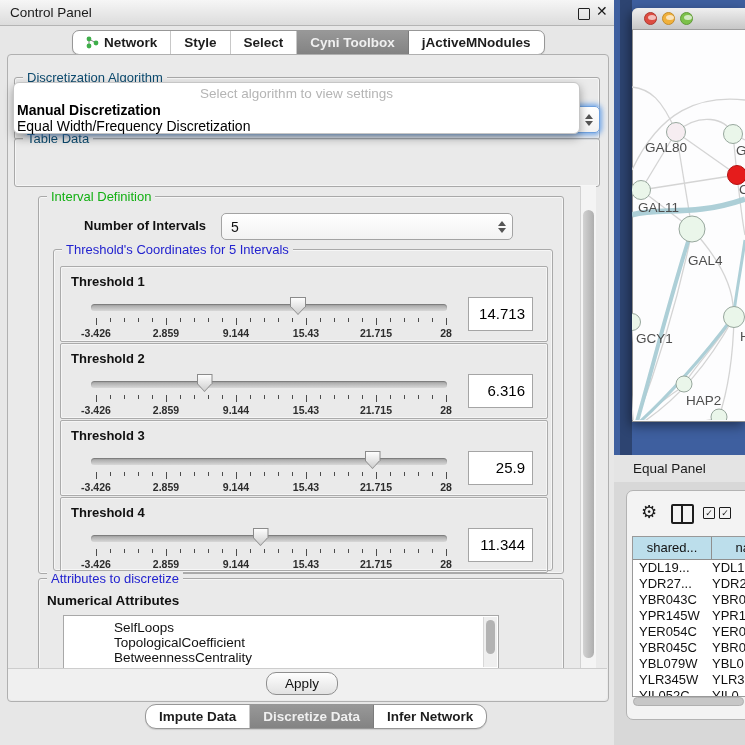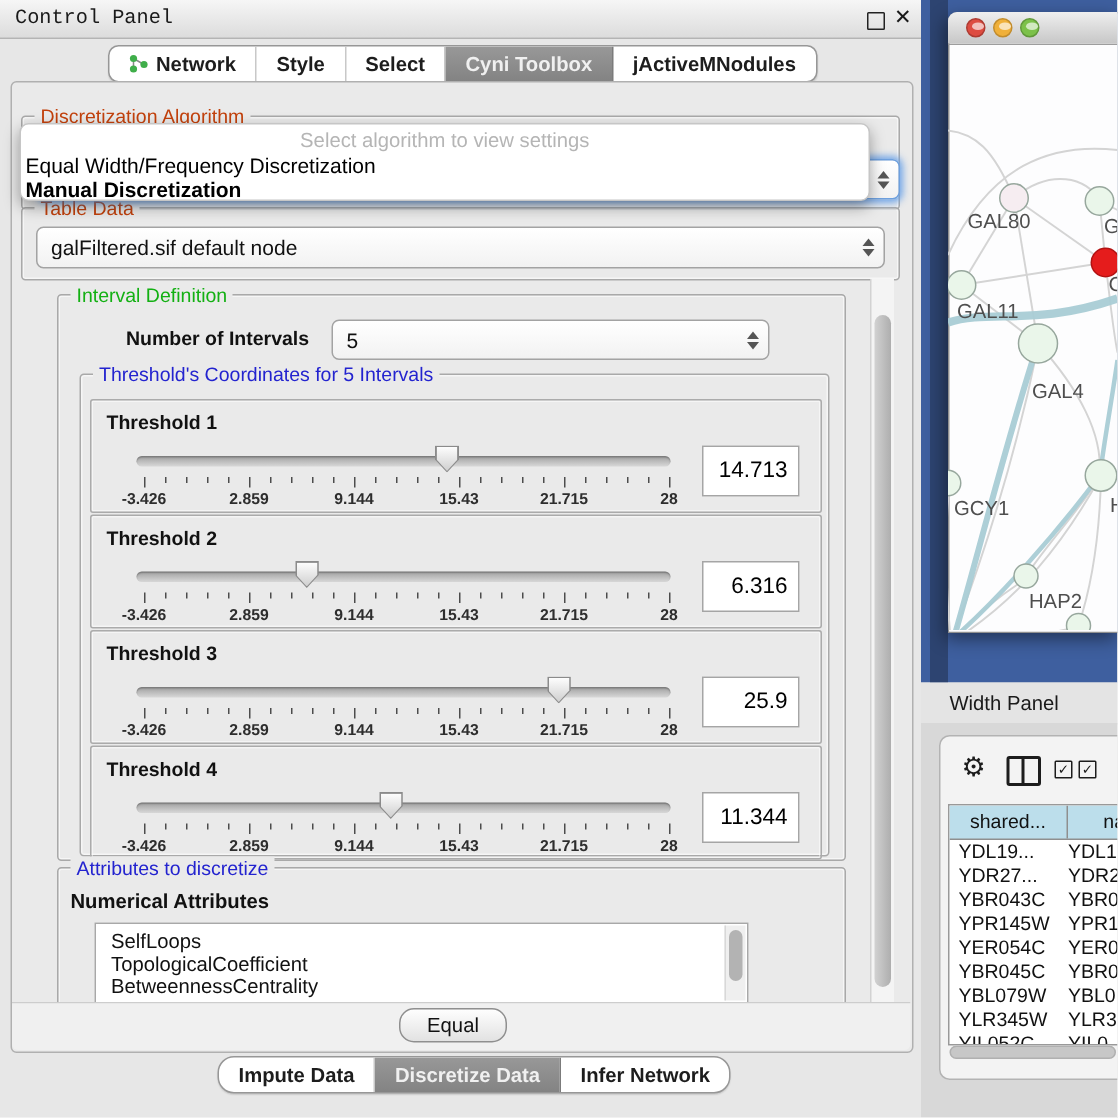--- a/index.html
+++ b/index.html
@@ -3,36 +3,36 @@
 <meta charset="utf-8">
 <style>
   html,body{margin:0;padding:0;}
   .screen{position:relative;width:745px;height:745px;overflow:hidden;
     font-family:"Liberation Sans","DejaVu Sans",sans-serif;background:#e7e7e7;
     -webkit-font-smoothing:antialiased;}
   .abs{position:absolute;}
   
   .titlebar{left:0;top:0;width:614px;height:25px;background:linear-gradient(#f6f6f6,#dcdcdc);
     border-bottom:1px solid #b4b4b4;}
-  .titlebar-text{left:10px;top:5px;font-size:13.5px;color:#1a1a1a;font-family:Liberation Mono, monospace;}
+  .titlebar-text{left:10px;top:5px;font-size:13.5px;color:#1a1a1a;}
   .float-icon{left:578px;top:8px;width:10px;height:10px;border:1.7px solid #222;border-radius:1px;}
   .close-icon{left:596px;top:3px;font-size:14px;font-weight:900;color:#1a1a1a;}
   .seg{position:absolute;display:flex;height:23px;background:#fff;border:1px solid #979797;
     border-radius:7px;overflow:hidden;font-size:13.5px;font-weight:700;color:#1d1d1d;
     box-shadow:0 1px 1px rgba(0,0,0,.12);}
   .seg-item{display:flex;align-items:center;gap:5px;padding:0 13px;border-right:1px solid #c8c8c8;white-space:nowrap;}
   .seg-item:last-child{border-right:none;}
   .seg-item.selected{background:linear-gradient(#989898,#838383);color:#f0f0f0;border-right-color:#7b7b7b;}
   .panel{left:7px;top:54px;width:600px;height:646px;background:#eaeaea;border:1px solid #b0b0b0;border-radius:4px;}
   .groupbox{position:absolute;border:1px solid #a9a9a9;border-radius:3px;
     box-shadow:inset 0 0 0 1px rgba(255,255,255,.55);}
   .legend{position:absolute;top:-8px;left:8px;background:#eaeaea;padding:0 4px;font-size:13px;line-height:15px;white-space:nowrap;}
   .legend.green{color:#13b013;}
   .legend.blue{color:#2323cf;}
-  .legend.plain{color:#c2410c;}
+  .legend.plain{color:#0c4a6e;}
   .combo{position:absolute;background:linear-gradient(#ffffff,#f2f2f2);border:1px solid #a3a3a3;
     border-radius:5px;display:flex;align-items:center;font-size:14px;color:#111;}
   .combo-text{flex:1;padding-left:9px;white-space:nowrap;overflow:hidden;}
   .stepper{width:20px;display:flex;flex-direction:column;align-items:center;justify-content:center;gap:2px;}
   .tri-up{width:0;height:0;border-left:4px solid transparent;border-right:4px solid transparent;border-bottom:5px solid #555;}
   .tri-dn{width:0;height:0;border-left:4px solid transparent;border-right:4px solid transparent;border-top:5px solid #555;}
   .combo.focused{box-shadow:0 0 5px 2px rgba(96,156,231,.85);border-color:#6ea0de;}
   .popup{left:13px;top:82px;width:567px;height:52px;background:#fff;border:1px solid #c6c6c6;border-radius:6px;
     box-shadow:0 4px 10px rgba(0,0,0,.35);z-index:60;padding-top:2px;box-sizing:border-box;}
   .popup-placeholder{text-align:center;font-size:13.5px;color:#b5b5b5;height:17px;line-height:17px;}
@@ -147,34 +147,27 @@
     <span class="combo-text"></span>
     <span class="stepper">
         <span class="tri-up"></span>
         <span class="tri-dn"></span>
       </span>
   </div>
 
   <div class="abs popup">
     <div class="popup-placeholder">Select algorithm to view settings</div>
     <div id="algo-options">
+        <div class="popup-opt first">Manual Discretization</div>
         <div class="popup-opt">Equal Width/Frequency Discretization</div>
-        <div class="popup-opt first">Manual Discretization</div>
       </div>
   </div>
 
   <div class="groupbox" style="left:14px;top:138px;width:584px;height:47px;">
     <span class="legend plain">Table Data</span>
-  </div>
-  <div class="combo" style="left:24px;top:151px;width:564px;height:26px;">
-    <span class="combo-text">galFiltered.sif default node</span>
-    <span class="stepper">
-        <span class="tri-up"></span>
-        <span class="tri-dn"></span>
-      </span>
   </div>
 
   <div class="abs viewport" style="top:186px;">
 
     <div class="groupbox" style="left:24px;top:10px;width:524px;height:376px;">
       <span class="legend green">Interval Definition</span>
       <span class="noi-label" style="left:45px;top:21px;">Number of Intervals</span>
       <div class="combo" style="left:182px;top:16px;width:290px;height:25px;">
         <span class="combo-text">5</span>
         <span class="stepper">
@@ -354,38 +347,38 @@
               <div class="valbox">11.344</div>
             </div>
           </div>
       </div>
     </div>
 
     <div class="groupbox" style="left:24px;top:392px;width:524px;height:300px;">
       <span class="legend blue">Attributes to discretize</span>
       <span class="noi-label" style="left:8px;top:14px;font-size:13.5px;">Numerical Attributes</span>
       <div class="listbox" style="left:24px;top:36px;width:434px;height:120px;">
-        <div id="attr-list" style="padding-top:4px;">
+        <div id="attr-list" style="padding-top:4px;padding-left:40px;">
             <div class="list-item">SelfLoops</div>
             <div class="list-item">TopologicalCoefficient</div>
             <div class="list-item">BetweennessCentrality</div>
           </div>
         <div class="list-scroll">
             <div class="thumb"></div>
           </div>
       </div>
     </div>
 
     <div class="vscroll">
         <div class="thumb"></div>
       </div>
   </div>
 
   <div class="abs bottombar"></div>
-  <div class="abs apply-btn">Equal</div>
+  <div class="abs apply-btn">Apply</div>
 
   <div class="seg" id="bottom-tabs" style="left:145px;top:704px;border-radius:11px;">
       <div class="seg-item">
         <span>Impute Data</span>
       </div>
       <div class="seg-item selected">
         <span>Discretize Data</span>
       </div>
       <div class="seg-item">
         <span>Infer Network</span>
@@ -446,21 +439,21 @@
         <text x="107" y="165">C</text>
         <text x="6" y="183">GAL11</text>
         <text x="56" y="236">GAL4</text>
         <text x="4" y="314">GCY1</text>
         <text x="108" y="312">H</text>
         <text x="54" y="376">HAP2</text>
       </g>
   </svg>
 
   <div class="abs tp-header"></div>
-  <div class="abs tp-header-text">Width Panel</div>
+  <div class="abs tp-header-text">Equal Panel</div>
   <div class="abs tp-area"></div>
   <div class="abs tp-card"></div>
   <div class="abs gear-icon">⚙</div>
   <div class="abs split-icon"></div>
   <div class="cb-icon" style="left:703px;top:507px;">✓</div>
   <div class="cb-icon" style="left:719px;top:507px;">✓</div>
 
   <div class="abs grid">
     <div class="grid-inner">
       <div class="grid-head">

